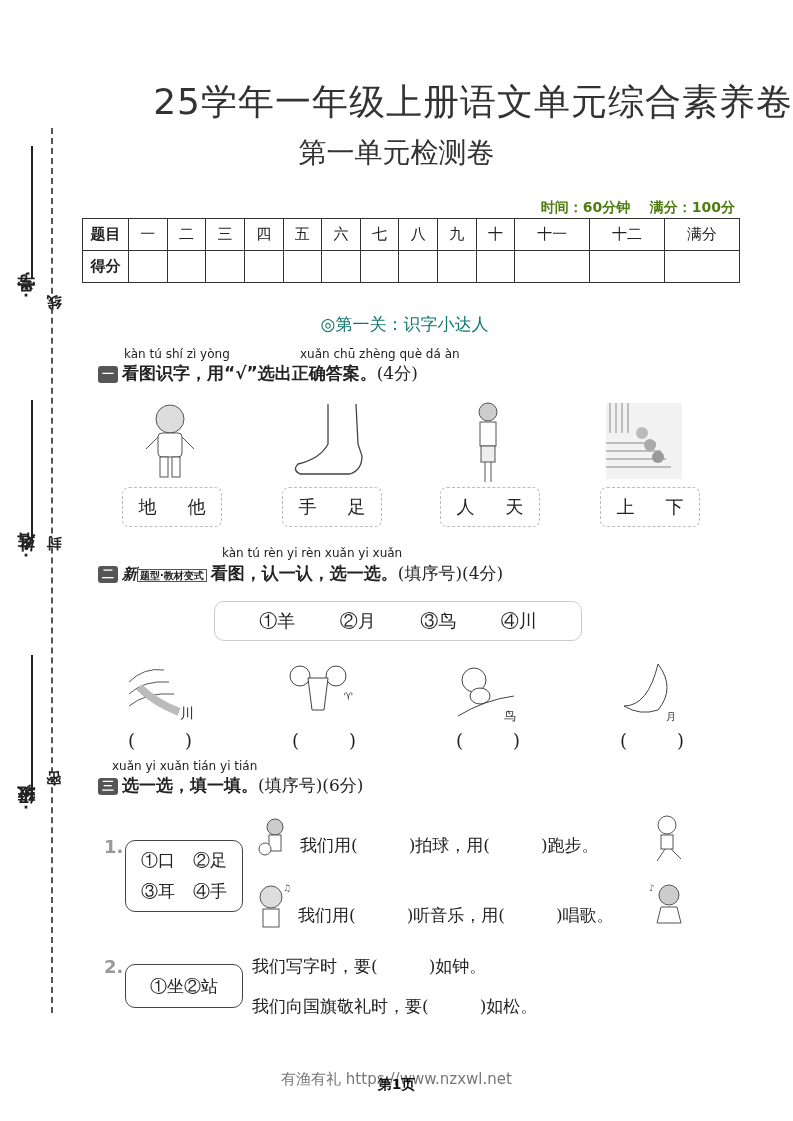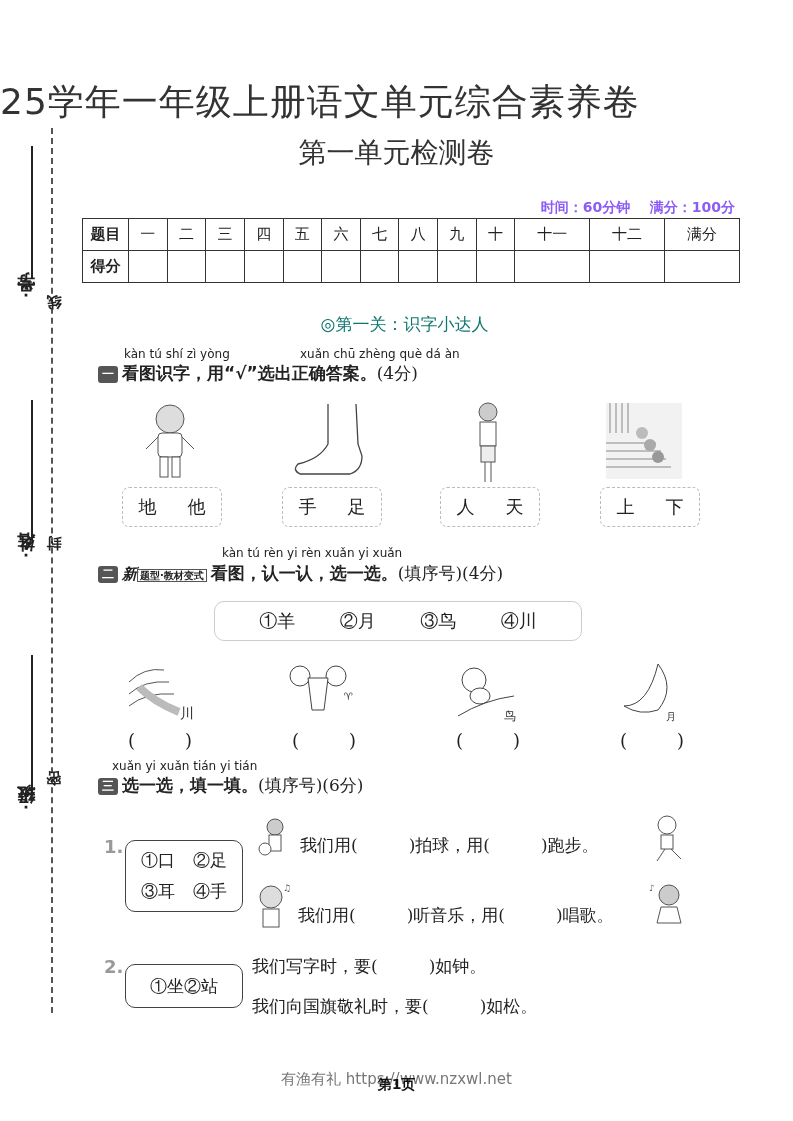--- a/index.html
+++ b/index.html
@@ -1,21 +1,21 @@
 <!DOCTYPE html>
 <html><head>
 <meta charset="utf-8">
 <style>
   * { box-sizing: border-box; margin: 0; padding: 0; }
   html, body { width: 793px; height: 1121px; background: #fff; overflow: hidden; }
   body { position: relative; font-family: "DejaVu Sans", "Liberation Sans", sans-serif; color: #222; }
   .abs { position: absolute; }
-  .title { left: 0; width: 793px; top: 78px; text-align: left; font-size: 36px; color: #333; letter-spacing: 1px; }
+  .title { left: 0; width: 793px; top: 78px; text-align: right; font-size: 36px; color: #333; letter-spacing: 1px; }
   .subtitle { left: 0; width: 793px; top: 134px; text-align: center; font-size: 28px; color: #333; }
-  .meta { right: 58px; top: 199px; font-size: 14px; color: #8b5cf6; font-weight: bold; }
+  .meta { right: 58px; top: 199px; font-size: 14px; color: #4d7c0f; font-weight: bold; }
   table.score { position: absolute; left: 82px; top: 218px; width: 658px; border-collapse: collapse; font-size: 15px; }
   table.score td { border: 1px solid #333; height: 32px; text-align: center; }
   table.score td.hd { font-weight: bold; width: 46px; }
   .margin-line { left: 51px; top: 128px; height: 885px; border-left: 2px dashed #555; }
   .blank-line { left: 31px; width: 2px; background: #222; }
   .vlabel { writing-mode: vertical-rl; transform: rotate(180deg); font-size: 18px; font-weight: bold; color: #222; }
   .seal { writing-mode: vertical-rl; transform: rotate(180deg); font-size: 15px; font-weight: bold; color: #222; background: #fff; left: 45px; }
   .section-title { left: 8px; width: 793px; top: 313px; text-align: center; font-size: 17px; color: #0f766e; }
   .q-head { font-size: 17px; font-weight: bold; }
   .badge { display: inline-block; width: 20px; height: 17px; background: #555; border-radius: 3px; color: #fff; font-size: 12px; line-height: 17px; text-align: center; vertical-align: middle; margin-right: 4px; }

